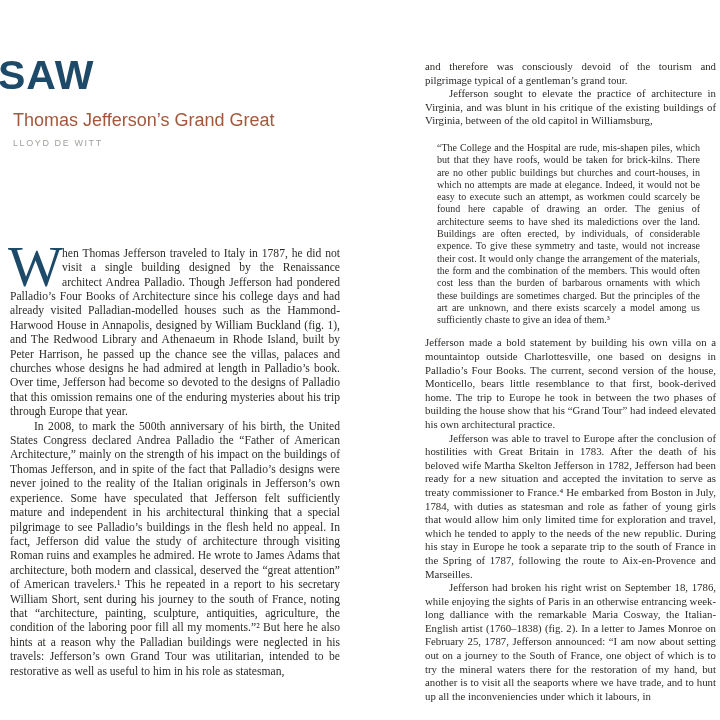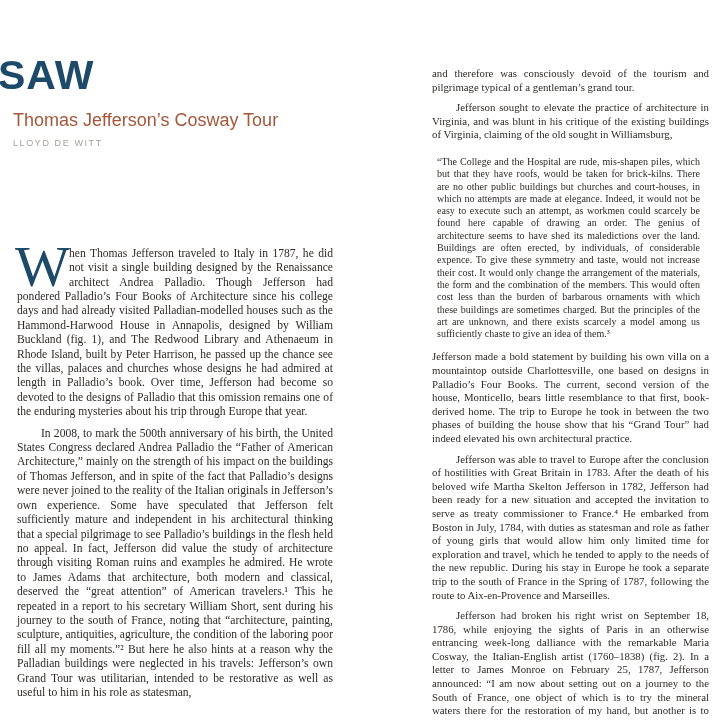--- a/index.html
+++ b/index.html
@@ -45,21 +45,21 @@
     font-size: 9px;
     letter-spacing: 1.6px;
     color: #a39e99;
   }
   .left-body {
     margin-top: 99px;
     font-size: 11.6px;
     line-height: 14.4px;
     text-align: justify;
   }
-  p { margin: 7px; }
+  p { margin: 0; }
   .indent { text-indent: 24px; }
   .first-para { position: relative; }
   .dropcap-spacer {
     float: left;
     width: 52px;
     height: 29px;
   }
   .dropcap {
     position: absolute;
     left: -2px; top: -9px;
@@ -84,35 +84,35 @@
     text-align: justify;
   }
 </style>
 </head>
 <body>
 
 <div class="spread">
 
   <div class="left-col">
     <h1 class="chapter-word">SAW</h1>
-    <h2 class="essay-title">Thomas Jefferson’s Cosway Tour</h2>
+    <h2 class="essay-title">Thomas Jefferson’s Grand Great</h2>
     <div class="byline">LLOYD DE WITT</div>
 
     <div class="left-body">
       <p class="first-para">
         <span class="dropcap-spacer"></span>
         <span class="dropcap">W</span>
         <span>hen Thomas Jefferson traveled to Italy in 1787, he did not visit a single building designed by the Renaissance architect Andrea Palladio. Though Jefferson had pondered Palladio’s Four Books of Architecture since his college days and had already visited Palladian-modelled houses such as the Hammond-Harwood House in Annapolis, designed by William Buckland (fig. 1), and The Redwood Library and Athenaeum in Rhode Island, built by Peter Harrison, he passed up the chance see the villas, palaces and churches whose designs he had admired at length in Palladio’s book. Over time, Jefferson had become so devoted to the designs of Palladio that this omission remains one of the enduring mysteries about his trip through Europe that year.</span>
       </p>
       <p class="indent">In 2008, to mark the 500th anniversary of his birth, the United States Congress declared Andrea Palladio the “Father of American Architecture,” mainly on the strength of his impact on the buildings of Thomas Jefferson, and in spite of the fact that Palladio’s designs were never joined to the reality of the Italian originals in Jefferson’s own experience. Some have speculated that Jefferson felt sufficiently mature and independent in his architectural thinking that a special pilgrimage to see Palladio’s buildings in the flesh held no appeal. In fact, Jefferson did value the study of architecture through visiting Roman ruins and examples he admired. He wrote to James Adams that architecture, both modern and classical, deserved the “great attention” of American travelers.¹ This he repeated in a report to his secretary William Short, sent during his journey to the south of France, noting that “architecture, painting, sculpture, antiquities, agriculture, the condition of the laboring poor fill all my moments.”² But here he also hints at a reason why the Palladian buildings were neglected in his travels: Jefferson’s own Grand Tour was utilitarian, intended to be restorative as well as useful to him in his role as statesman,</p>
     </div>
   </div>
 
   <div class="right-col">
     <p>and therefore was consciously devoid of the tourism and pilgrimage typical of a gentleman’s grand tour.</p>
-    <p class="indent">Jefferson sought to elevate the practice of architecture in Virginia, and was blunt in his critique of the existing buildings of Virginia, claiming of the old sought in Williamsburg,</p>
+    <p class="indent">Jefferson sought to elevate the practice of architecture in Virginia, and was blunt in his critique of the existing buildings of Virginia, between of the old capitol in Williamsburg,</p>
     <blockquote class="quote">“The College and the Hospital are rude, mis-shapen piles, which but that they have roofs, would be taken for brick-kilns. There are no other public buildings but churches and court-houses, in which no attempts are made at elegance. Indeed, it would not be easy to execute such an attempt, as workmen could scarcely be found here capable of drawing an order. The genius of architecture seems to have shed its maledictions over the land. Buildings are often erected, by individuals, of considerable expence. To give these symmetry and taste, would not increase their cost. It would only change the arrangement of the materials, the form and the combination of the members. This would often cost less than the burden of barbarous ornaments with which these buildings are sometimes charged. But the principles of the art are unknown, and there exists scarcely a model among us sufficiently chaste to give an idea of them.³</blockquote>
     <p>Jefferson made a bold statement by building his own villa on a mountaintop outside Charlottesville, one based on designs in Palladio’s Four Books. The current, second version of the house, Monticello, bears little resemblance to that first, book-derived home. The trip to Europe he took in between the two phases of building the house show that his “Grand Tour” had indeed elevated his own architectural practice.</p>
     <p class="indent">Jefferson was able to travel to Europe after the conclusion of hostilities with Great Britain in 1783. After the death of his beloved wife Martha Skelton Jefferson in 1782, Jefferson had been ready for a new situation and accepted the invitation to serve as treaty commissioner to France.⁴ He embarked from Boston in July, 1784, with duties as statesman and role as father of young girls that would allow him only limited time for exploration and travel, which he tended to apply to the needs of the new republic. During his stay in Europe he took a separate trip to the south of France in the Spring of 1787, following the route to Aix-en-Provence and Marseilles.</p>
     <p class="indent">Jefferson had broken his right wrist on September 18, 1786, while enjoying the sights of Paris in an otherwise entrancing week-long dalliance with the remarkable Maria Cosway, the Italian-English artist (1760–1838) (fig. 2). In a letter to James Monroe on February 25, 1787, Jefferson announced: “I am now about setting out on a journey to the South of France, one object of which is to try the mineral waters there for the restoration of my hand, but another is to visit all the seaports where we have trade, and to hunt up all the inconveniencies under which it labours, in</p>
   </div>
 
 </div>
 
 </body></html>

